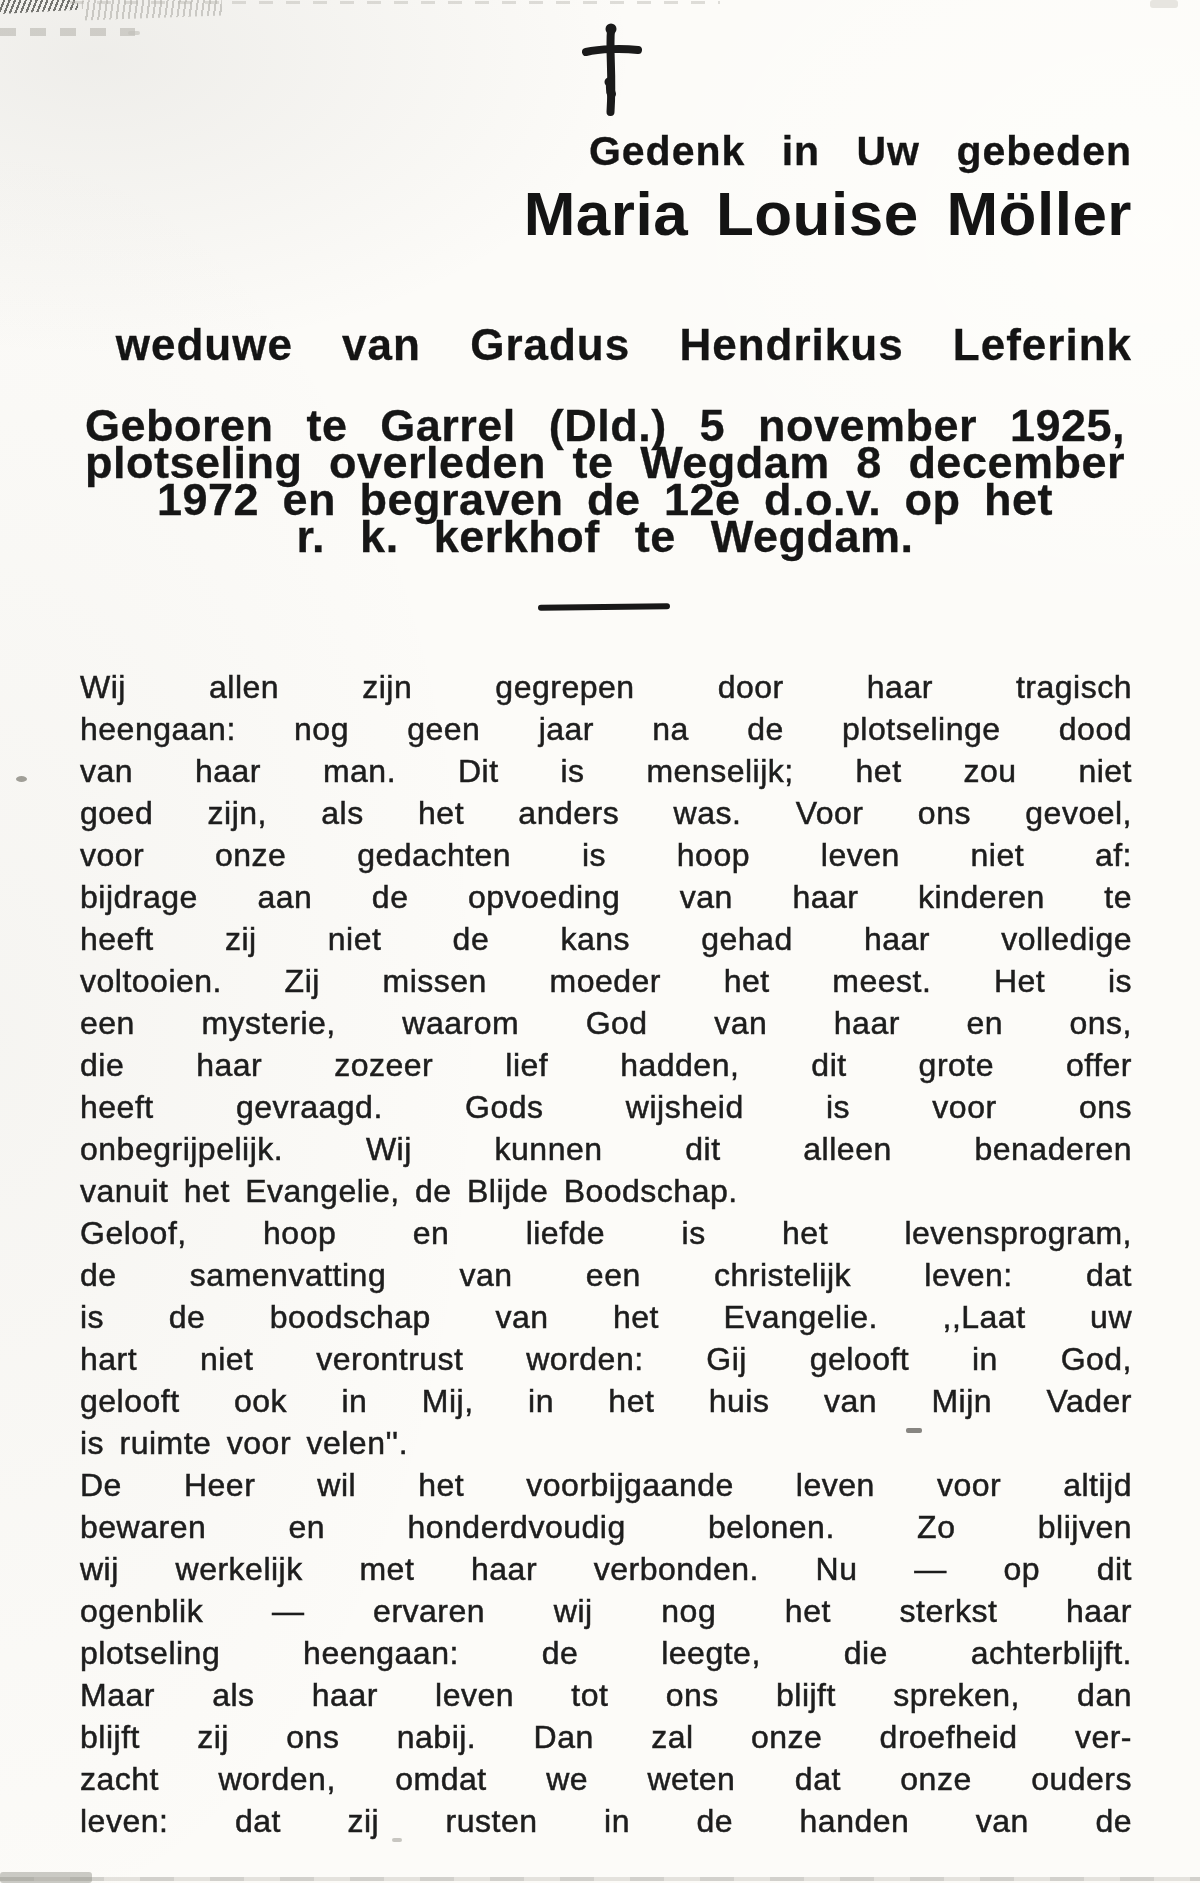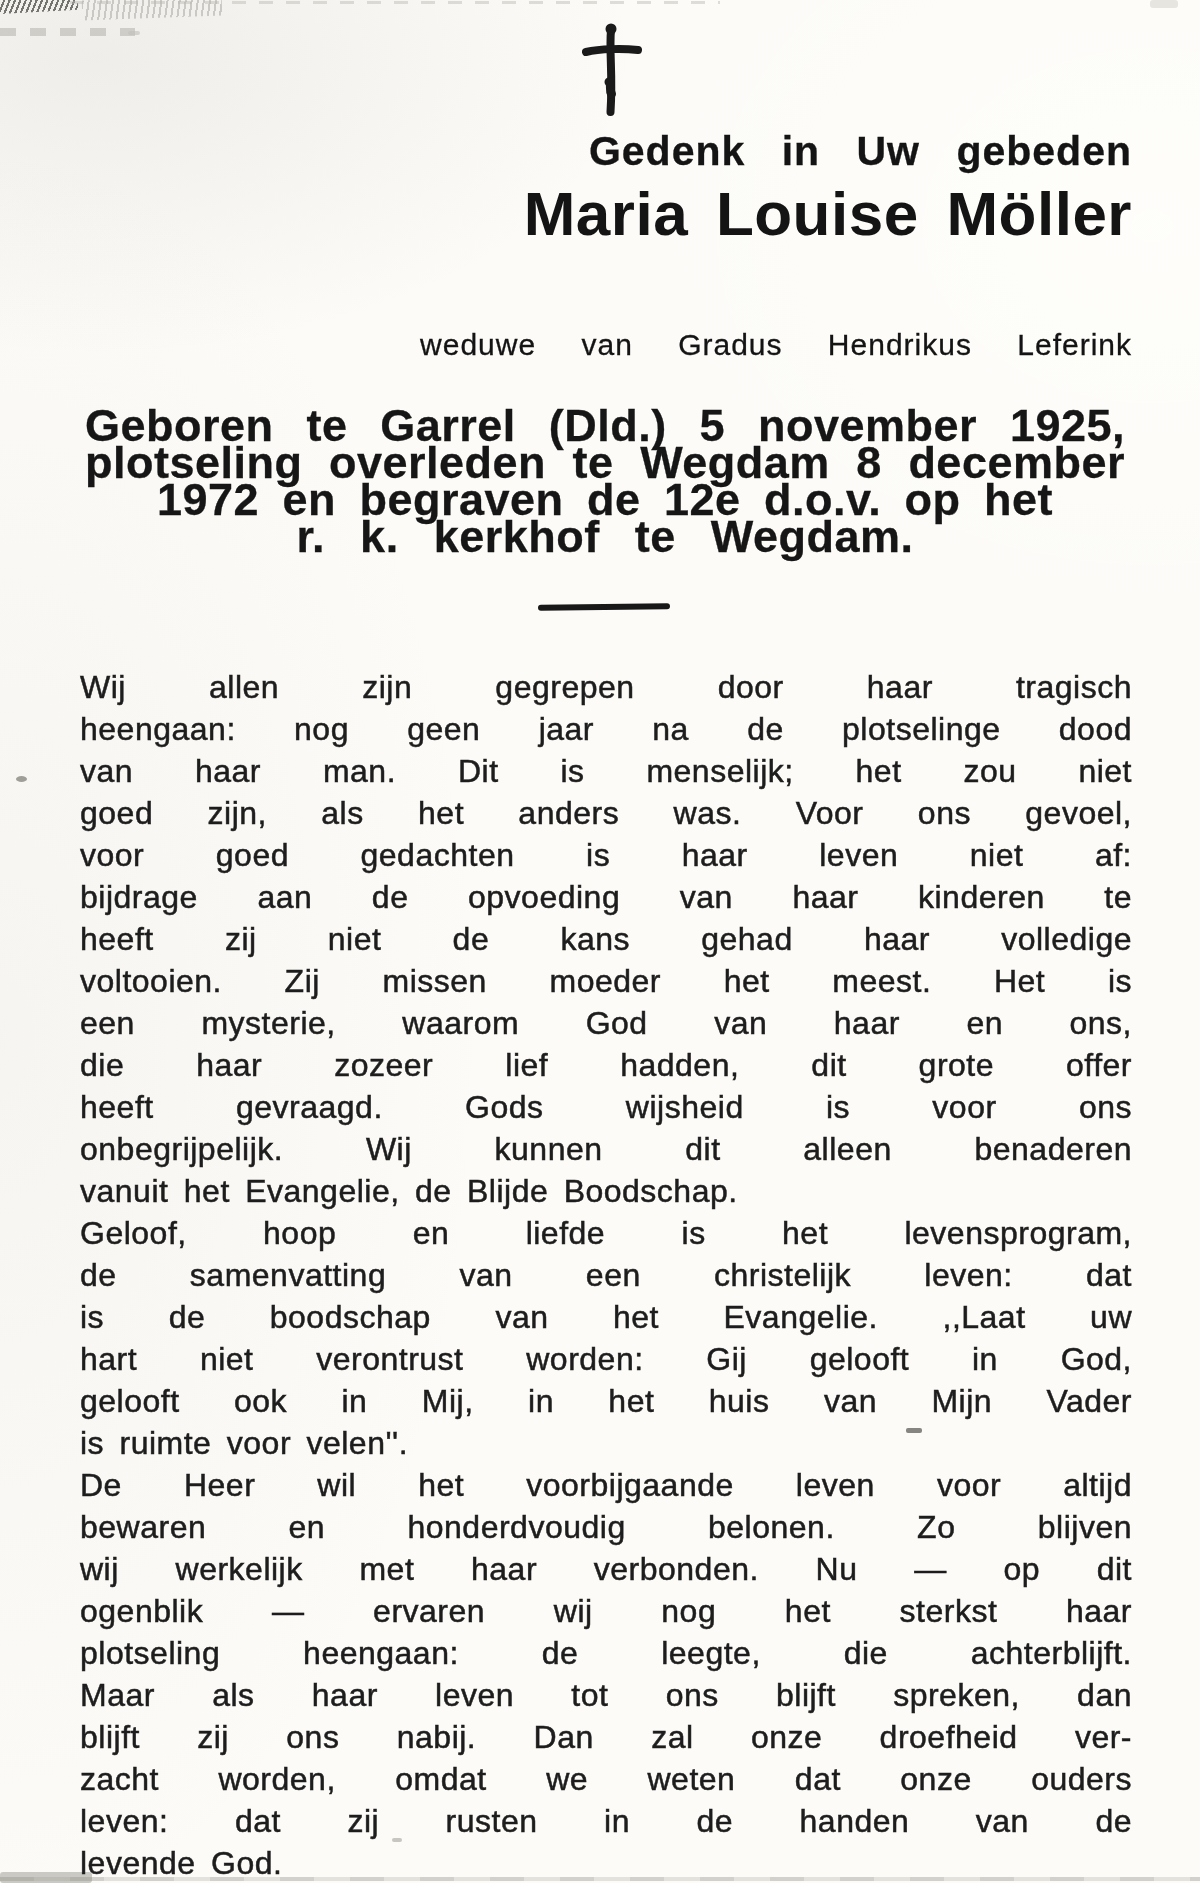--- a/index.html
+++ b/index.html
@@ -32,21 +32,21 @@
   .bottomline{left:0;top:1877px;width:1200px;height:4px;opacity:.5;
     background:repeating-linear-gradient(90deg,#a8a6a0 0 34px,#ccc9c2 34px 70px);}
   .bottomcorner{left:0;top:1872px;width:92px;height:11px;background:#8f8d86;opacity:.45;border-radius:3px;}
 
   
   .cross{position:absolute;left:582px;top:22px;}
   .h-line{position:absolute;left:80px;width:1052px;text-align:right;color:#141414;}
   .invocation{top:128px;line-height:46px;font-size:41px;font-weight:700;letter-spacing:1px;word-spacing:24px;
     -webkit-text-stroke:.3px #141414;}
   .deceased-name{top:178px;line-height:72px;font-size:62px;font-weight:700;letter-spacing:.5px;word-spacing:10px;}
-  .relation{top:322px;line-height:46px;font-size:30px;font-weight:400;letter-spacing:1px;word-spacing:36px;
+  .relation{top:322px;line-height:46px;font-size:44px;font-weight:700;letter-spacing:1px;word-spacing:36px;
     -webkit-text-stroke:.3px #141414;}
 
   
   .vitals{position:absolute;left:85px;top:407px;width:1040px;font-size:45px;font-weight:700;
     line-height:37px;color:#161616;-webkit-text-stroke:.3px #161616;letter-spacing:.5px;}
   .vitals .vline{text-align:justify;text-align-last:justify;}
   .vitals .vline:nth-child(3){padding:0 72px;}
   .vitals .vline:nth-child(4){text-align:center;text-align-last:center;word-spacing:22px;padding:0;}
 
   .divider{position:absolute;left:538px;top:604px;width:132px;height:6px;background:#181818;
@@ -98,21 +98,21 @@
     </div>
 
   <div class="divider"></div>
 
   <div class="body-text">
       <div>
         <div class="bline">Wij allen zijn gegrepen door haar tragisch</div>
         <div class="bline">heengaan: nog geen jaar na de plotselinge dood</div>
         <div class="bline">van haar man. Dit is menselijk; het zou niet</div>
         <div class="bline">goed zijn, als het anders was. Voor ons gevoel,</div>
-        <div class="bline">voor goed gedachten is haar leven niet af:</div>
+        <div class="bline">voor onze gedachten is hoop leven niet af:</div>
         <div class="bline">bijdrage aan de opvoeding van haar kinderen te</div>
         <div class="bline">heeft zij niet de kans gehad haar volledige</div>
         <div class="bline">voltooien. Zij missen moeder het meest. Het is</div>
         <div class="bline">een mysterie, waarom God van haar en ons,</div>
         <div class="bline">die haar zozeer lief hadden, dit grote offer</div>
         <div class="bline">heeft gevraagd. Gods wijsheid is voor ons</div>
         <div class="bline">onbegrijpelijk. Wij kunnen dit alleen benaderen</div>
         <div class="bline end">vanuit het Evangelie, de Blijde Boodschap.</div>
       </div>
       <div>
@@ -126,17 +126,16 @@
       <div>
         <div class="bline">De Heer wil het voorbijgaande leven voor altijd</div>
         <div class="bline">bewaren en honderdvoudig belonen. Zo blijven</div>
         <div class="bline">wij werkelijk met haar verbonden. Nu — op dit</div>
         <div class="bline">ogenblik — ervaren wij nog het sterkst haar</div>
         <div class="bline">plotseling heengaan: de leegte, die achterblijft.</div>
         <div class="bline">Maar als haar leven tot ons blijft spreken, dan</div>
         <div class="bline">blijft zij ons nabij. Dan zal onze droefheid ver-</div>
         <div class="bline">zacht worden, omdat we weten dat onze ouders</div>
         <div class="bline">leven: dat zij rusten in de handen van de</div>
-        <div class="bline end">levende God.</div>
       </div>
     </div>
 
 </div>
 
 </body></html>

